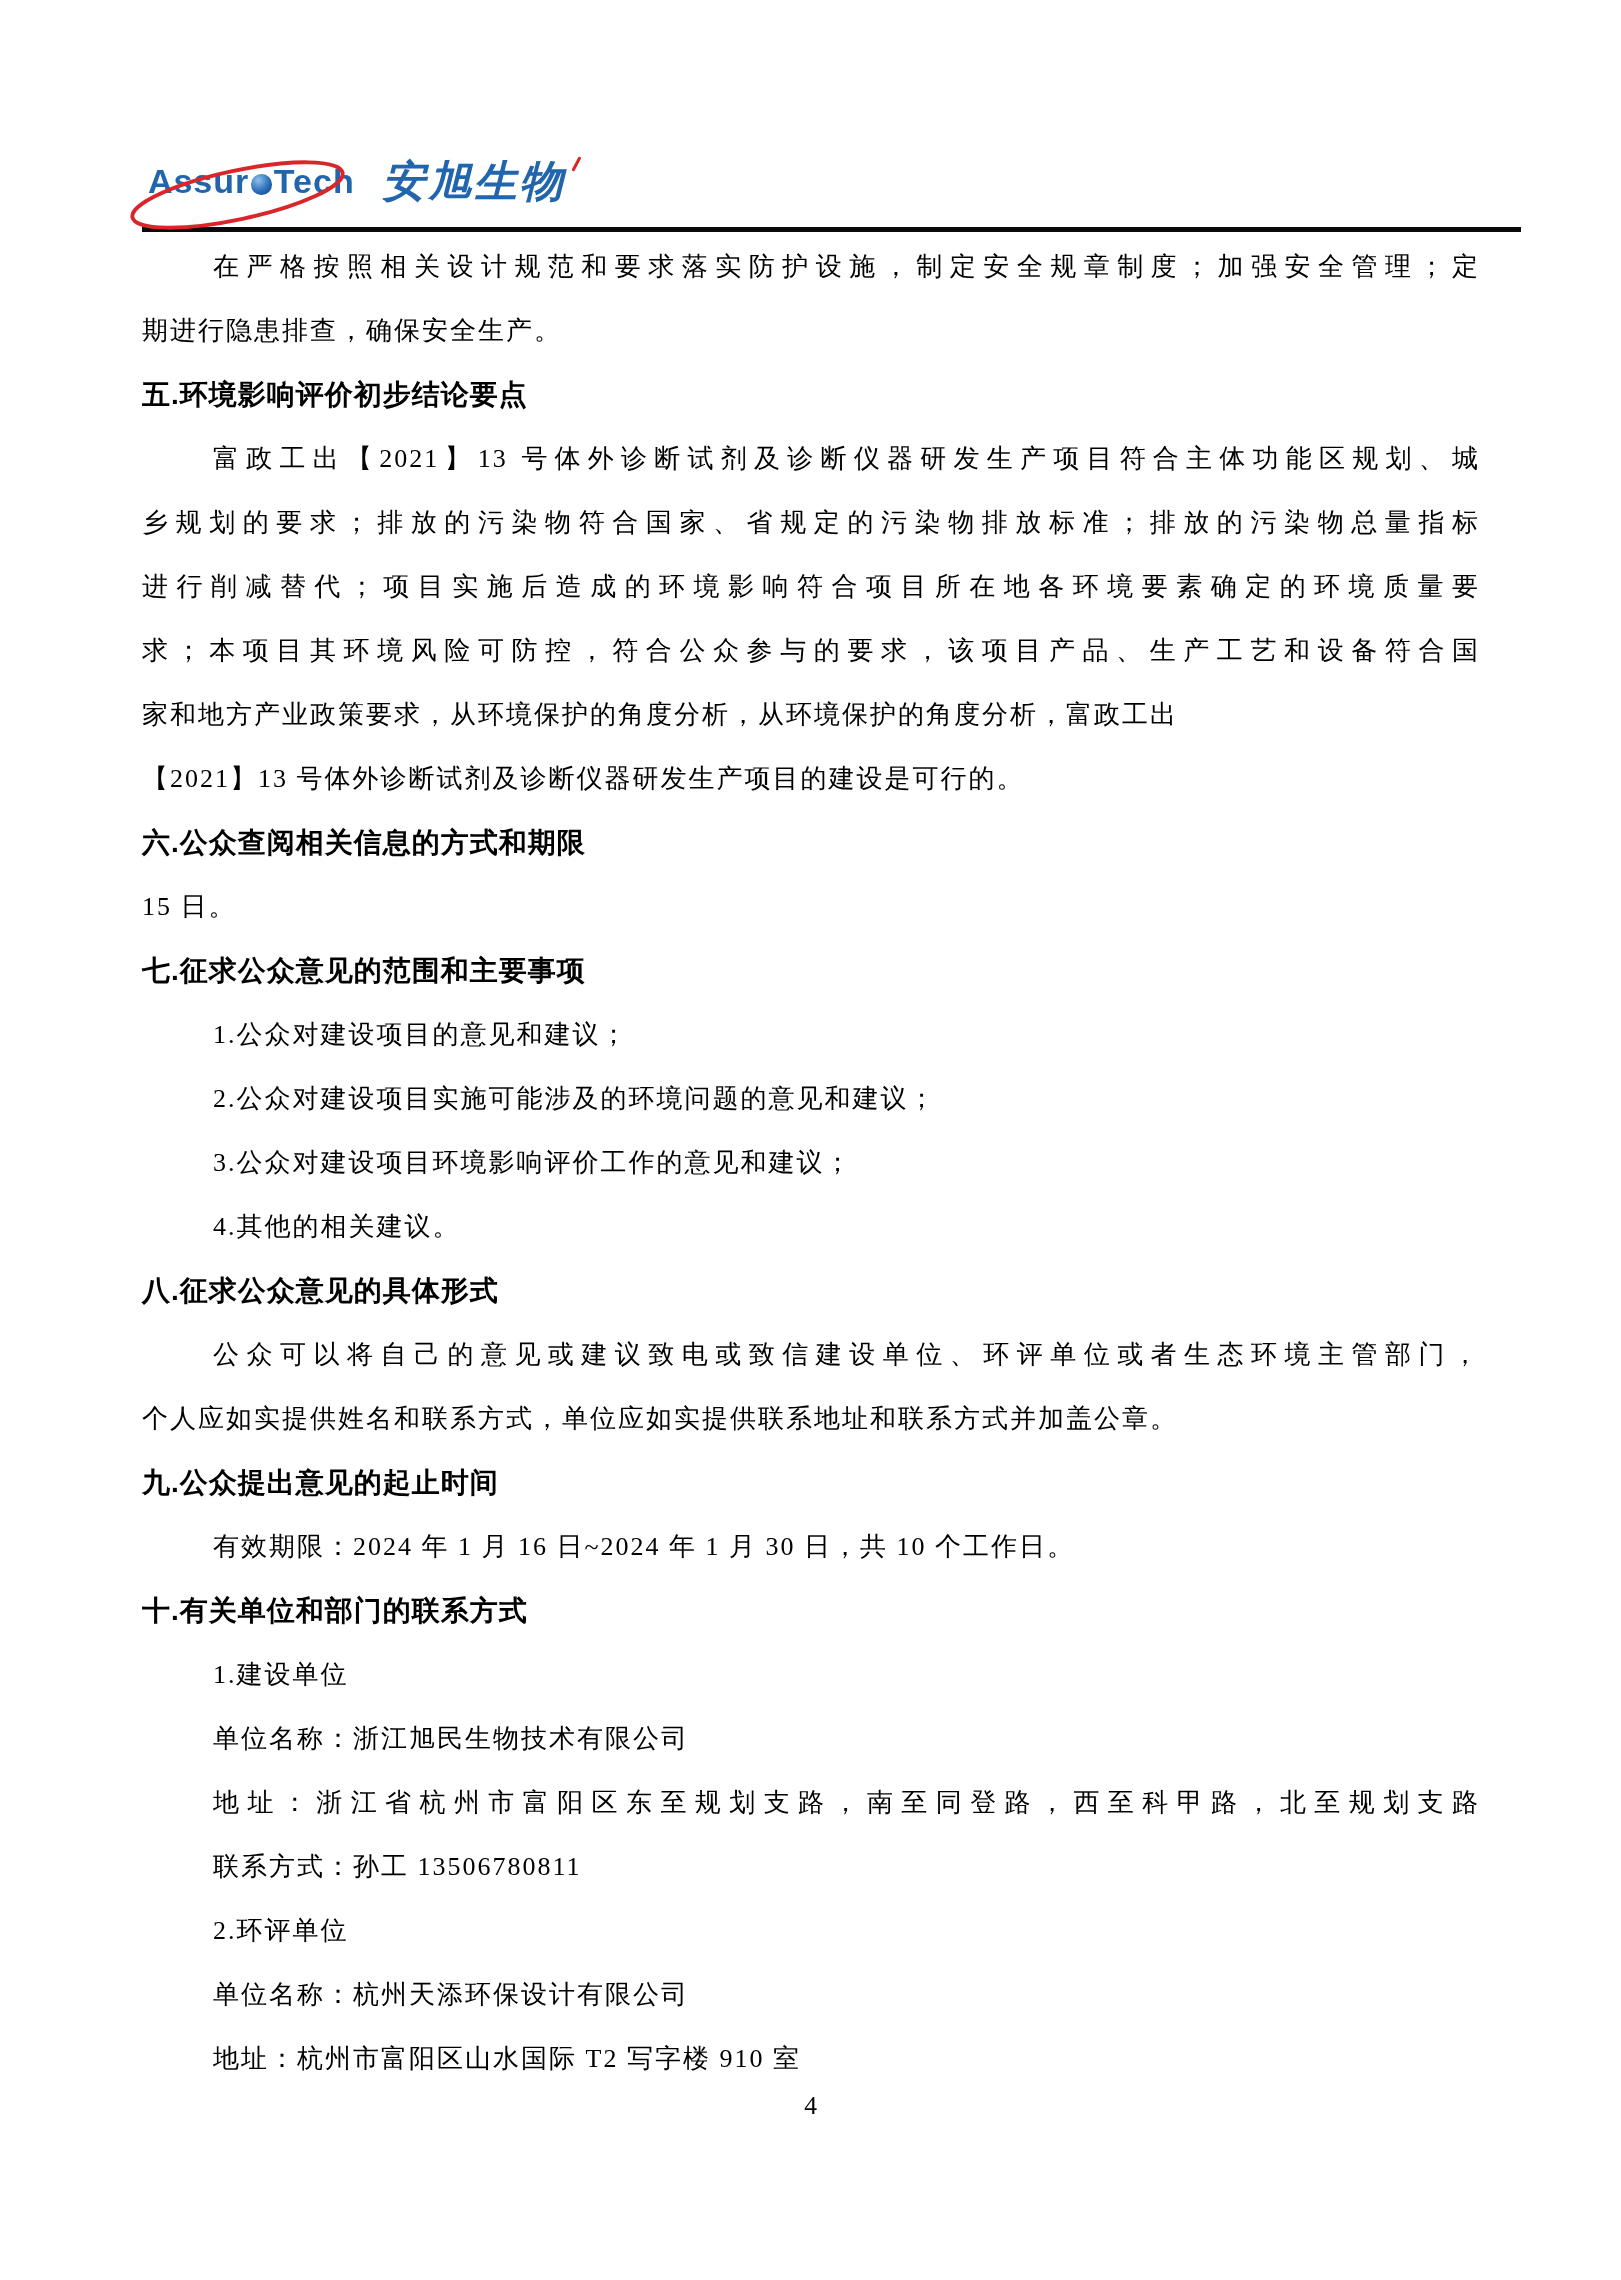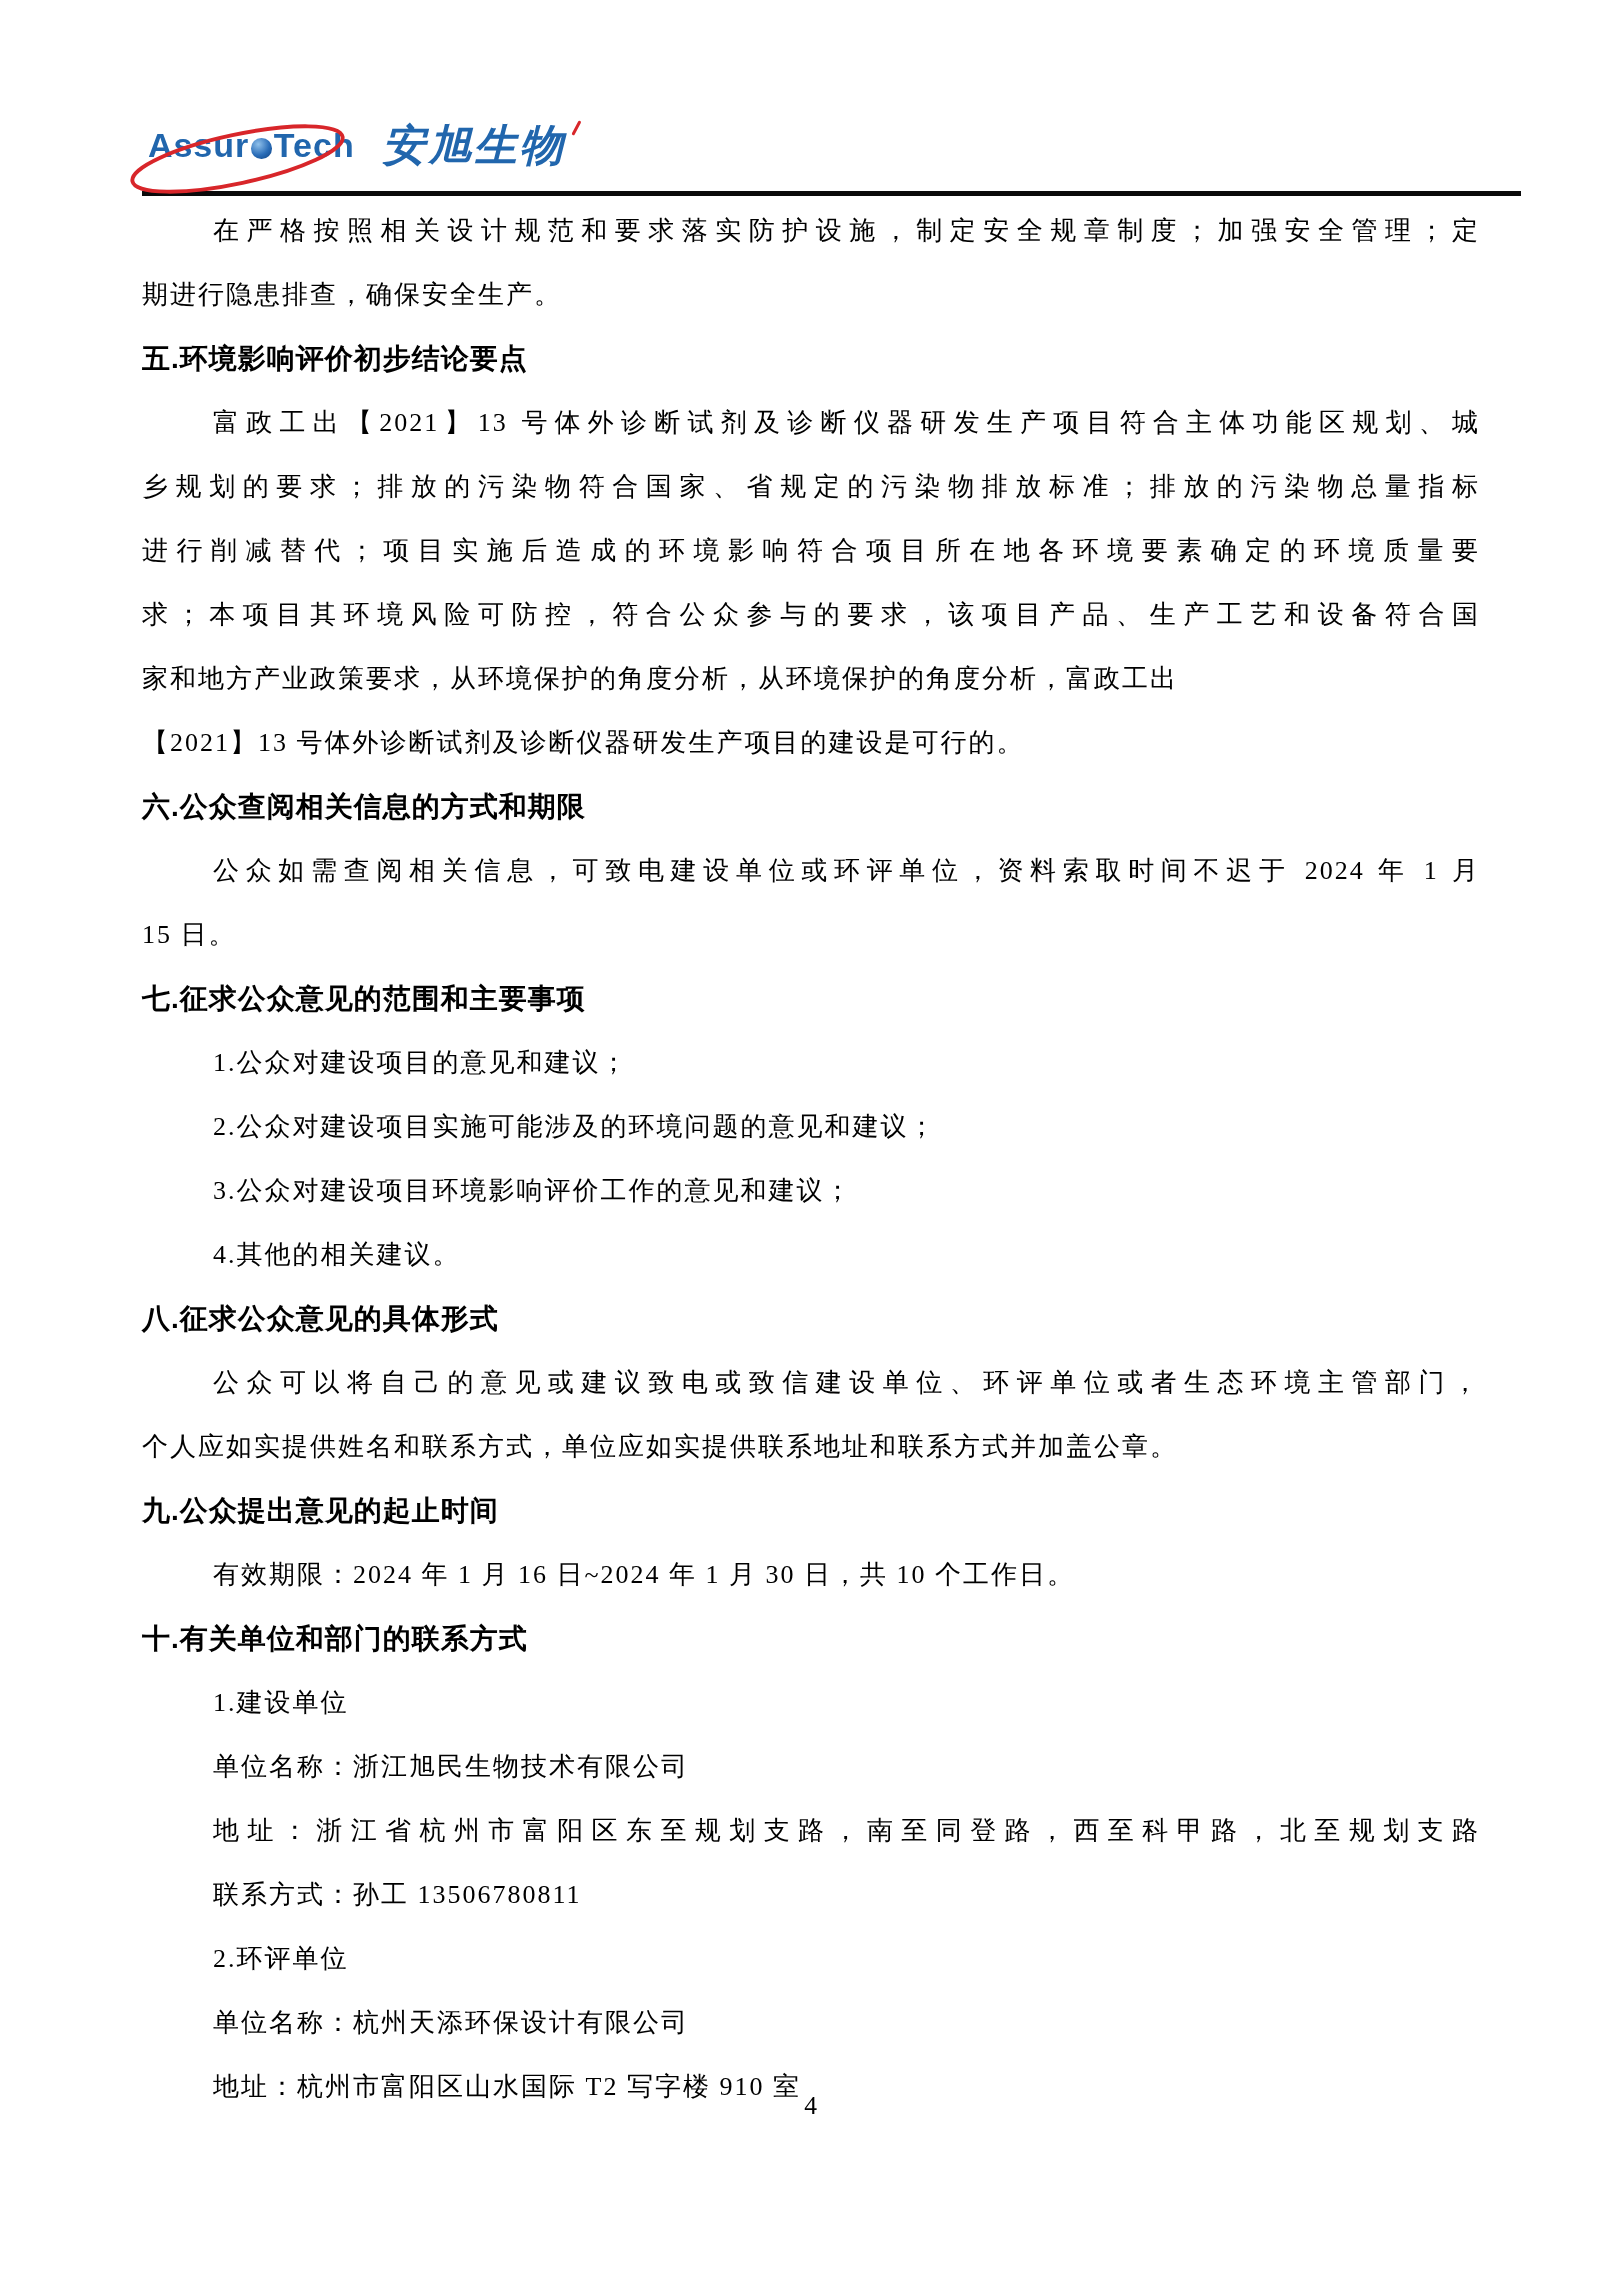--- a/index.html
+++ b/index.html
@@ -6,21 +6,21 @@
   .page {
     position: relative;
     width: 1621px;
     height: 2281px;
     background: #ffffff;
     font-family: "Liberation Serif", "DejaVu Serif", serif;
     color: #000000;
     overflow: hidden;
   }
   
-  .header { padding: 110px 100px 0 142px; }
+  .header { padding: 110px 100px 0 142px; margin-top: 36px; }
   .logo {
     position: relative;
     display: flex;
     align-items: center;
     height: 71px;
     width: 470px;
   }
   .logo-en {
     position: relative;
     display: inline-flex;
@@ -137,21 +137,20 @@
       <div class="line indent stretch">在严格按照相关设计规范和要求落实防护设施，制定安全规章制度；加强安全管理；定</div>
       <div class="line">期进行隐患排查，确保安全生产。</div>
       <div class="line heading">五.环境影响评价初步结论要点</div>
       <div class="line indent stretch">富政工出【2021】13 号体外诊断试剂及诊断仪器研发生产项目符合主体功能区规划、城</div>
       <div class="line stretch">乡规划的要求；排放的污染物符合国家、省规定的污染物排放标准；排放的污染物总量指标</div>
       <div class="line stretch">进行削减替代；项目实施后造成的环境影响符合项目所在地各环境要素确定的环境质量要</div>
       <div class="line stretch">求；本项目其环境风险可防控，符合公众参与的要求，该项目产品、生产工艺和设备符合国</div>
       <div class="line">家和地方产业政策要求，从环境保护的角度分析，从环境保护的角度分析，富政工出</div>
       <div class="line">【2021】13 号体外诊断试剂及诊断仪器研发生产项目的建设是可行的。</div>
       <div class="line heading">六.公众查阅相关信息的方式和期限</div>
-      <div class="line indent stretch">公众如需查阅相关信息，可致电建设单位或环评单位，资料索取时间不迟于 2024 年 1 月</div>
       <div class="line">15 日。</div>
       <div class="line heading">七.征求公众意见的范围和主要事项</div>
       <div class="line indent">1.公众对建设项目的意见和建议；</div>
       <div class="line indent">2.公众对建设项目实施可能涉及的环境问题的意见和建议；</div>
       <div class="line indent">3.公众对建设项目环境影响评价工作的意见和建议；</div>
       <div class="line indent">4.其他的相关建议。</div>
       <div class="line heading">八.征求公众意见的具体形式</div>
       <div class="line indent stretch">公众可以将自己的意见或建议致电或致信建设单位、环评单位或者生态环境主管部门，</div>
       <div class="line">个人应如实提供姓名和联系方式，单位应如实提供联系地址和联系方式并加盖公章。</div>
       <div class="line heading">九.公众提出意见的起止时间</div>

